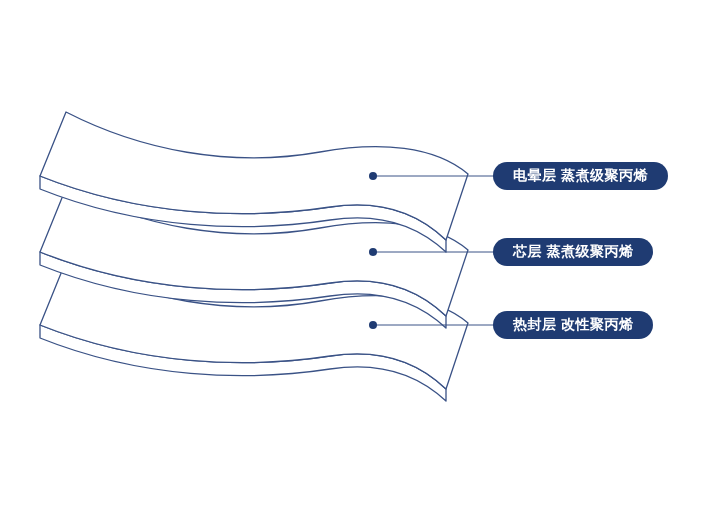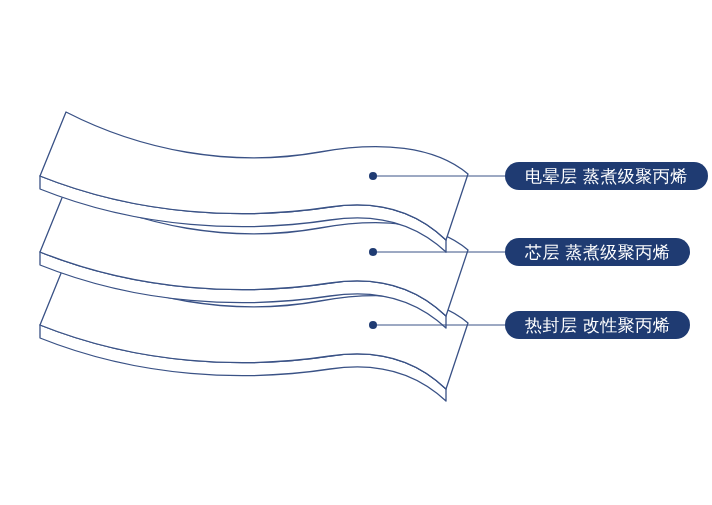--- a/index.html
+++ b/index.html
@@ -14,33 +14,33 @@
     background:#ffffff;
     overflow:hidden;
     font-family:"Liberation Sans", sans-serif;
   }
   .diagram-svg{position:absolute;left:0;top:0;}
   .sheet{fill:#ffffff;stroke:var(--outline);stroke-width:1.3;stroke-linejoin:round;}
   .callout-line{stroke:var(--outline);stroke-width:1;}
   .callout-dot{fill:var(--pill-bg);}
   .pill{
     position:absolute;
-    left:505px;
+    left:493px;
     height:28px;
     min-width:150px;
     padding:0 20px;
     box-sizing:border-box;
     background:var(--pill-bg);
     color:var(--pill-text);
     border-radius:14px;
     display:flex;
     align-items:center;
     justify-content:center;
-    font-size:17px;
-    font-weight:normal;
+    font-size:14px;
+    font-weight:bold;
     letter-spacing:0.5px;
     white-space:nowrap;
   }
   .pill-1{top:162px;}
   .pill-2{top:238px;}
   .pill-3{top:311px;}
 </style>
 </head>
 <body>
 

